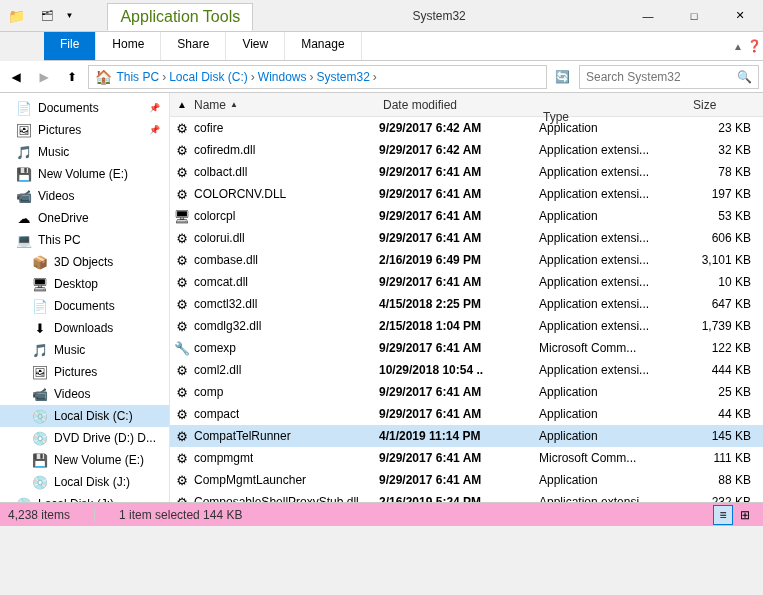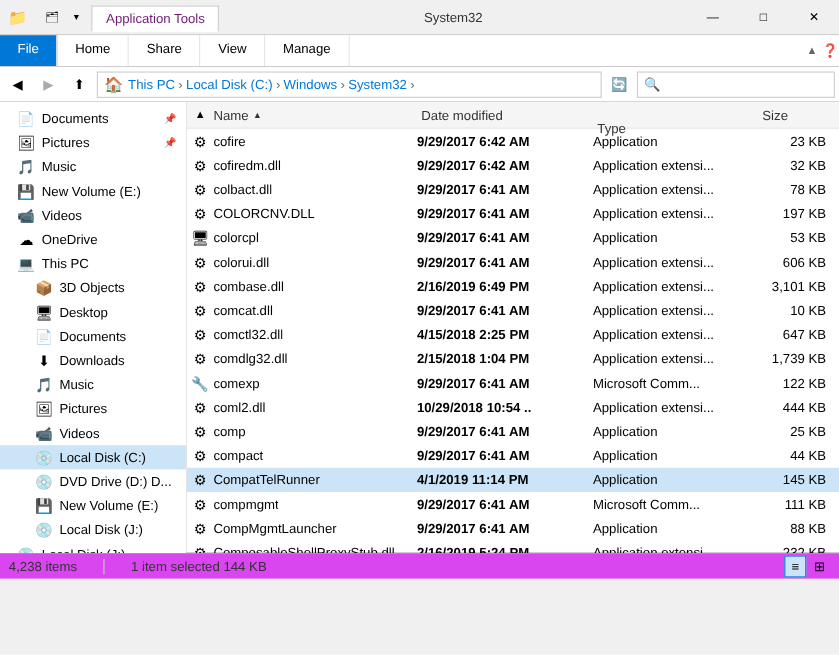--- a/index.html
+++ b/index.html
@@ -3,27 +3,27 @@
   <meta charset="utf-8">
   <style>
     * { margin: 0; padding: 0; box-sizing: border-box; }
     body { font-family: 'Segoe UI', sans-serif; font-size: 12px; background: #f0f0f0; width: 763px; height: 595px; overflow: hidden; }
 
     
     .title-bar { display: flex; align-items: center; background: #f0f0f0; height: 32px; border-bottom: 1px solid #ccc; }
     .title-bar-icons { display: flex; align-items: center; gap: 4px; padding: 0 8px; }
     .quick-access { display: flex; align-items: center; gap: 2px; padding: 0 4px; }
     .qa-btn { width: 20px; height: 20px; display: flex; align-items: center; justify-content: center; cursor: pointer; font-size: 10px; }
-    .app-tools-tab { background: #fff; border: 1px solid #ccc; border-bottom: 1px solid #fff; padding: 4px 12px; color: #701a75; font-size: 12px; margin-left: 0; position: relative; top: 1px; cursor: pointer; }
+    .app-tools-tab { background: #fff; border: 1px solid #ccc; border-bottom: 1px solid #fff; padding: 4px 12px; color: #4d7c0f; font-size: 16px; margin-left: 24px; position: relative; top: 1px; cursor: pointer; }
     .window-title { flex: 1; text-align: center; font-size: 12px; color: #333; }
     .window-controls { display: flex; }
     .win-btn { width: 46px; height: 32px; display: flex; align-items: center; justify-content: center; cursor: pointer; font-size: 11px; }
 
     
-    .ribbon { background: #fff; border-bottom: 1px solid #ccc; }
+    .ribbon { background: #fff; border-bottom: 1px solid #ccc; margin-left: 44px; }
     .ribbon-tabs { display: flex; height: 28px; }
     .ribbon-tab { padding: 5px 16px; cursor: pointer; font-size: 12px; border-right: 1px solid #e5e5e5; }
     .ribbon-tab.active { background: #0078d7; color: #fff; }
     .ribbon-chevron { margin-left: auto; padding: 0 4px; font-size: 10px; color: #666; display: flex; align-items: center; }
 
     
     .address-bar { display: flex; align-items: center; background: #fff; border-bottom: 1px solid #ccc; height: 32px; padding: 0 4px; gap: 4px; }
     .nav-btn { width: 24px; height: 24px; display: flex; align-items: center; justify-content: center; cursor: pointer; border-radius: 2px; }
     .address-path { flex: 1; display: flex; align-items: center; border: 1px solid #ccc; height: 24px; padding: 0 6px; background: #fff; cursor: pointer; font-size: 12px; }
     .path-sep { color: #666; padding: 0 3px; }
@@ -60,21 +60,21 @@
     .file-row { display: flex; align-items: center; height: 22px; padding: 0 4px; cursor: pointer; }
     .file-row.selected { background: #cce4f7; }
     .file-name { flex: 1; display: flex; align-items: center; gap: 4px; overflow: hidden; white-space: nowrap; }
     .file-icon { width: 16px; height: 16px; flex-shrink: 0; display: flex; align-items: center; justify-content: center; font-size: 13px; }
     .file-name-text { font-size: 12px; overflow: hidden; text-overflow: ellipsis; text-align: right; }
     .file-date { width: 160px; font-size: 12px; white-space: nowrap; font-weight: bold; }
     .file-type { width: 150px; font-size: 12px; overflow: hidden; text-overflow: ellipsis; white-space: nowrap; }
     .file-size { width: 70px; font-size: 12px; text-align: right; padding-right: 8px; white-space: nowrap; }
 
     
-    .status-bar { display: flex; align-items: center; height: 24px; background: #d946ef; border-top: 1px solid #ccc; padding: 0 8px; gap: 24px; }
+    .status-bar { display: flex; align-items: center; height: 24px; background: #f9a8d4; border-top: 1px solid #ccc; padding: 0 8px; gap: 24px; }
     .status-text { font-size: 12px; color: #333; }
     .status-sep { width: 1px; height: 14px; background: #ccc; }
     .view-buttons { margin-left: auto; display: flex; gap: 2px; }
     .view-btn { width: 20px; height: 20px; display: flex; align-items: center; justify-content: center; cursor: pointer; border: 1px solid transparent; }
     .view-btn.active { border-color: #0078d7; background: #cce4f7; }
 
     
     ::-webkit-scrollbar { width: 12px; height: 12px; }
     ::-webkit-scrollbar-track { background: #f0f0f0; }
     ::-webkit-scrollbar-thumb { background: #c0c0c0; border: 2px solid #f0f0f0; }
@@ -125,20 +125,21 @@
     <span class="path-sep">›</span>
     <span class="path-part">Local Disk (C:)</span>
     <span class="path-sep">›</span>
     <span class="path-part">Windows</span>
     <span class="path-sep">›</span>
     <span class="path-part">System32</span>
     <span class="path-sep">›</span>
   </div>
   <div class="refresh-btn">🔄</div>
   <div class="search-box">
+    <input type="text" style="border: none; outline: none; font-size: 12px; width: 100%;" placeholder="Search System32">
     <span class="search-icon">🔍</span>
   </div>
 </div>
 
 <div class="main">
 
   <div class="sidebar" id="sidebar-container">
       <div class="sidebar-item">
     <span class="item-icon">📄</span>
     <span class="item-label">Documents</span>

